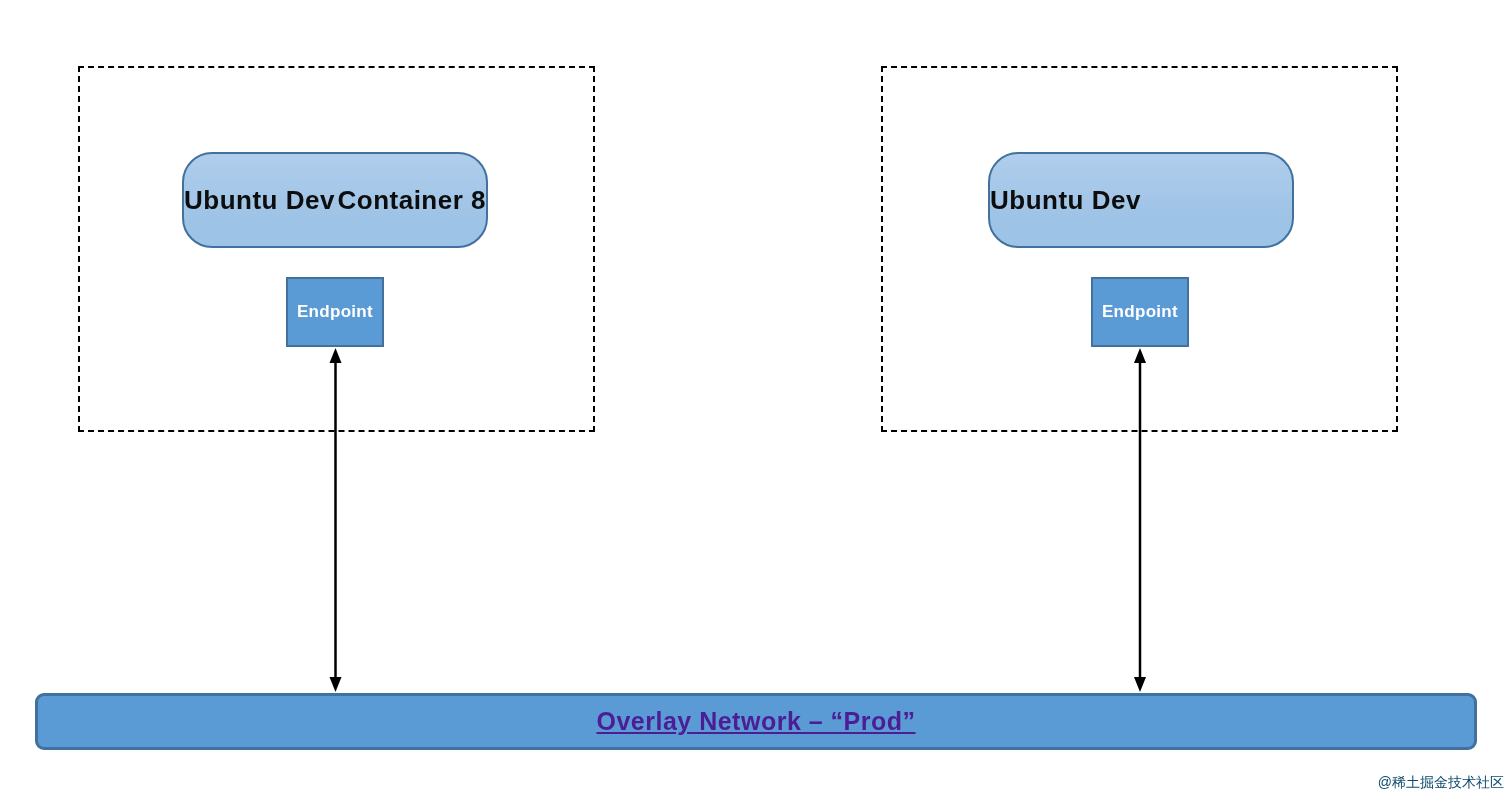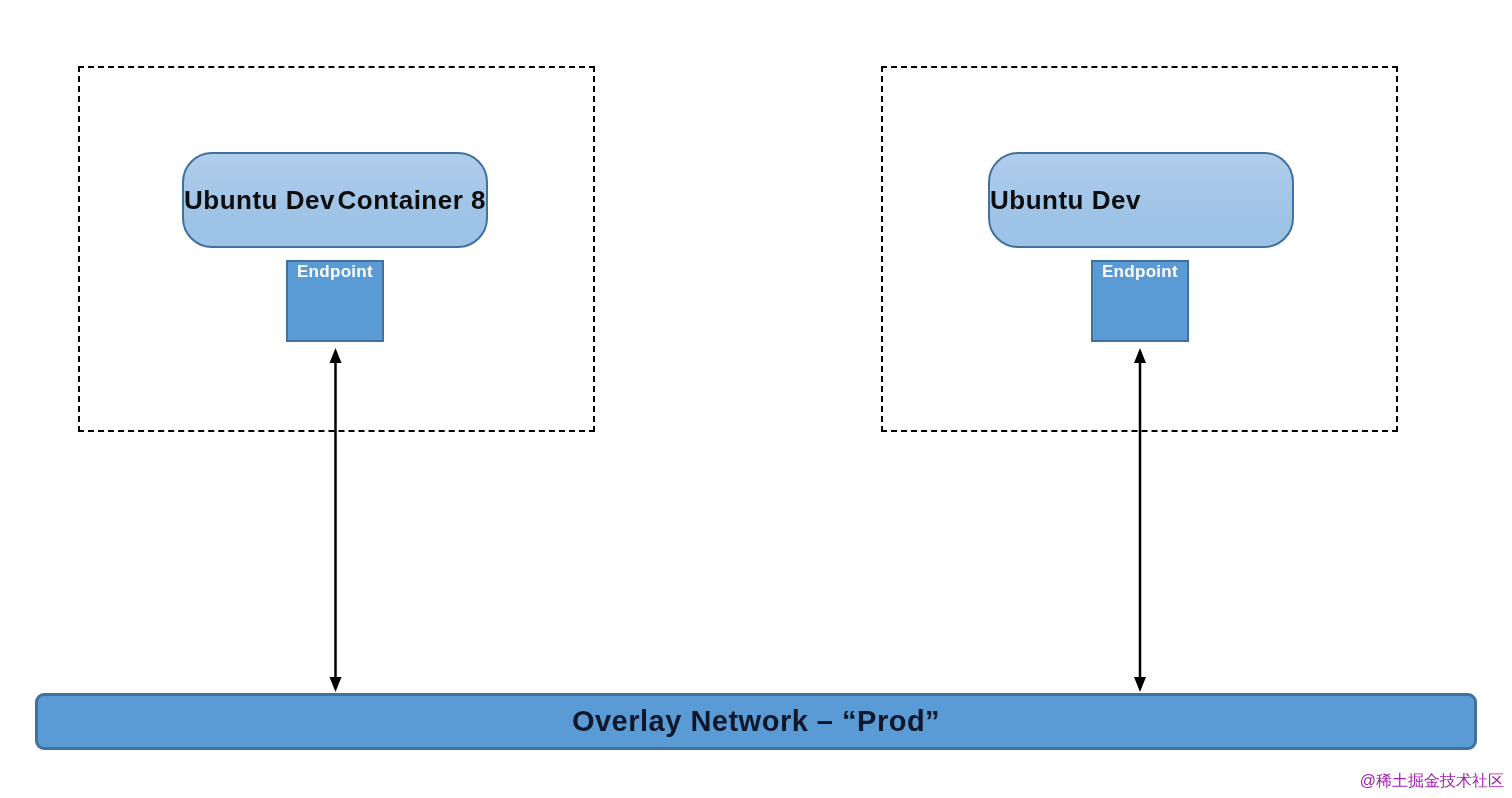--- a/index.html
+++ b/index.html
@@ -48,26 +48,27 @@
     font-size: 26px;
     font-weight: 600;
     line-height: 38px;
     color: #0d0d0d;
     letter-spacing: 0.5px;
   }
 
   .endpoint-box {
     position: absolute;
     width: 98px;
-    height: 82px;
-    top: 260px;
+    height: 70px;
+    top: 277px;
     background: var(--endpoint-fill, #5b9bd5);
     border: 2px solid var(--endpoint-border, #41719c);
     box-sizing: border-box;
     display: flex;
+    align-items: center;
     justify-content: center;
     z-index: 1;
   }
   .endpoint-box.endpoint-1 { left: 286px; }
   .endpoint-box.endpoint-2 { left: 1091px; }
   .endpoint-label {
     color: #ffffff;
     font-size: 17px;
     font-weight: 700;
     letter-spacing: 0.3px;
@@ -92,32 +93,33 @@
     background: var(--network-fill, #5b9bd5);
     border: 3px solid var(--network-border, #41719c);
     border-radius: 9px;
     box-sizing: border-box;
     display: flex;
     align-items: center;
     justify-content: center;
     z-index: 2;
   }
   .network-label {
-    color: #0f172a;
-    font-size: 29px;
+    color: #4c1d95;
+    font-size: 25px;
     font-weight: 700;
     letter-spacing: 0.5px;
+    text-decoration: underline;
   }
 
   .watermark {
     position: absolute;
     right: 8px;
     bottom: 6px;
-    color: #a21caf;
-    font-size: 16px;
+    color: #0c4a6e;
+    font-size: 14px;
     z-index: 4;
   }
 </style>
 </head>
 <body>
 
 <div class="canvas">
 
   <div class="host-box host-1"></div>
 

